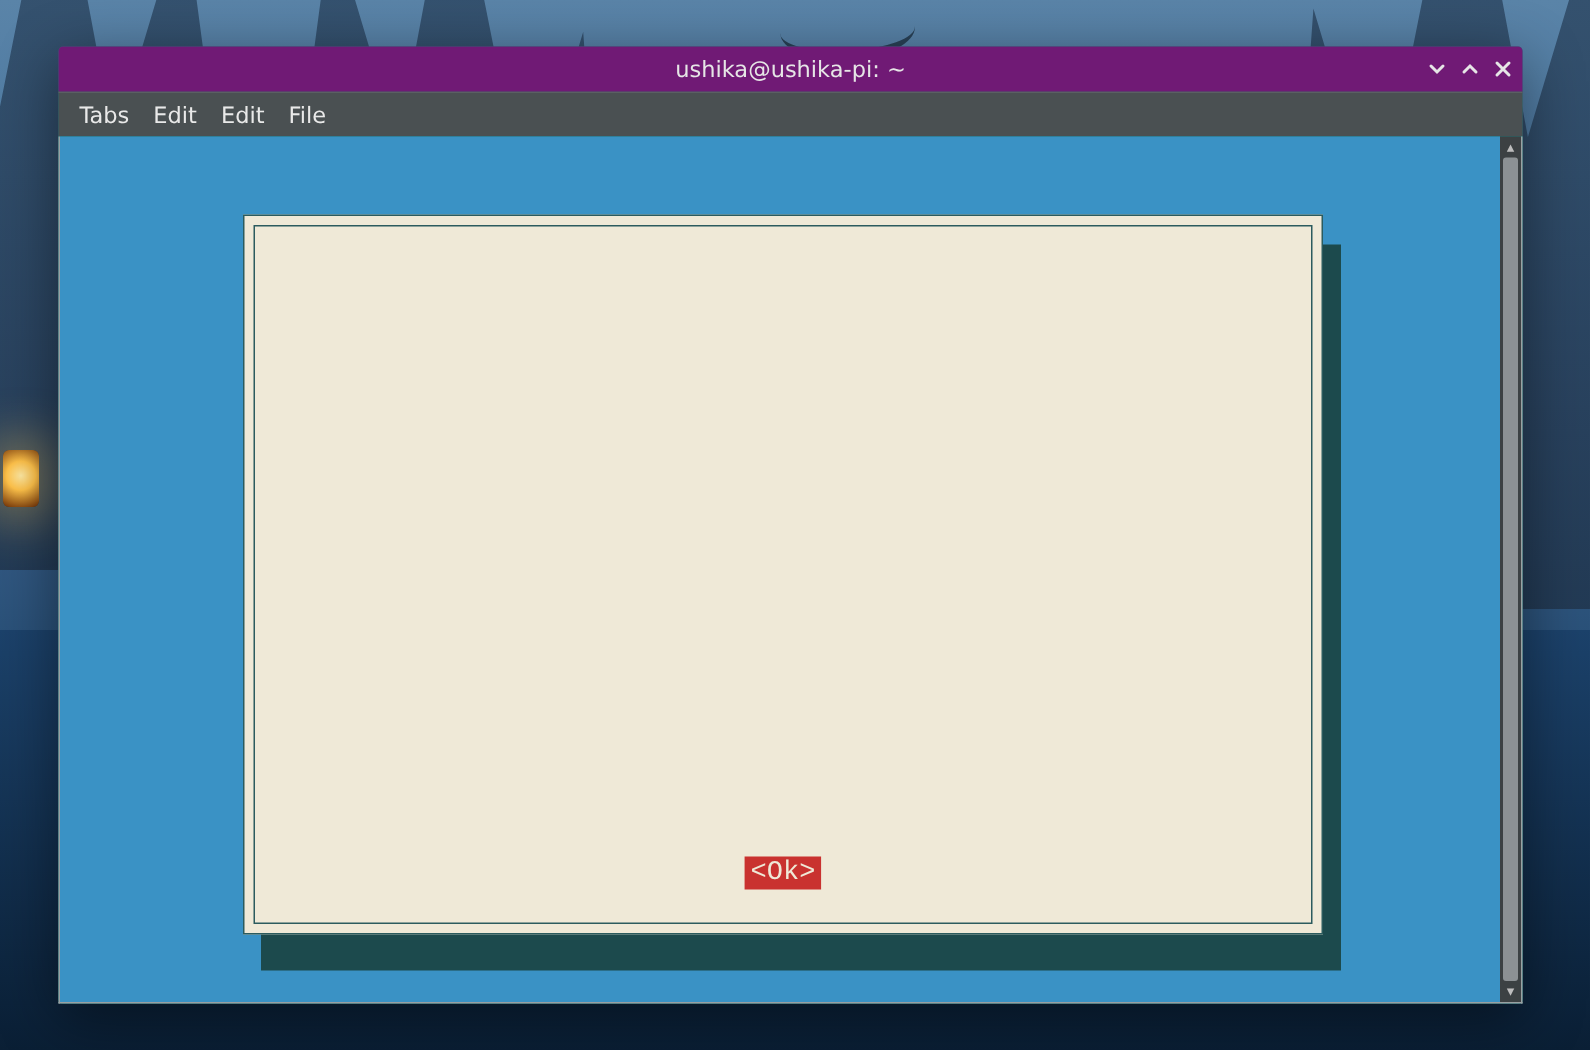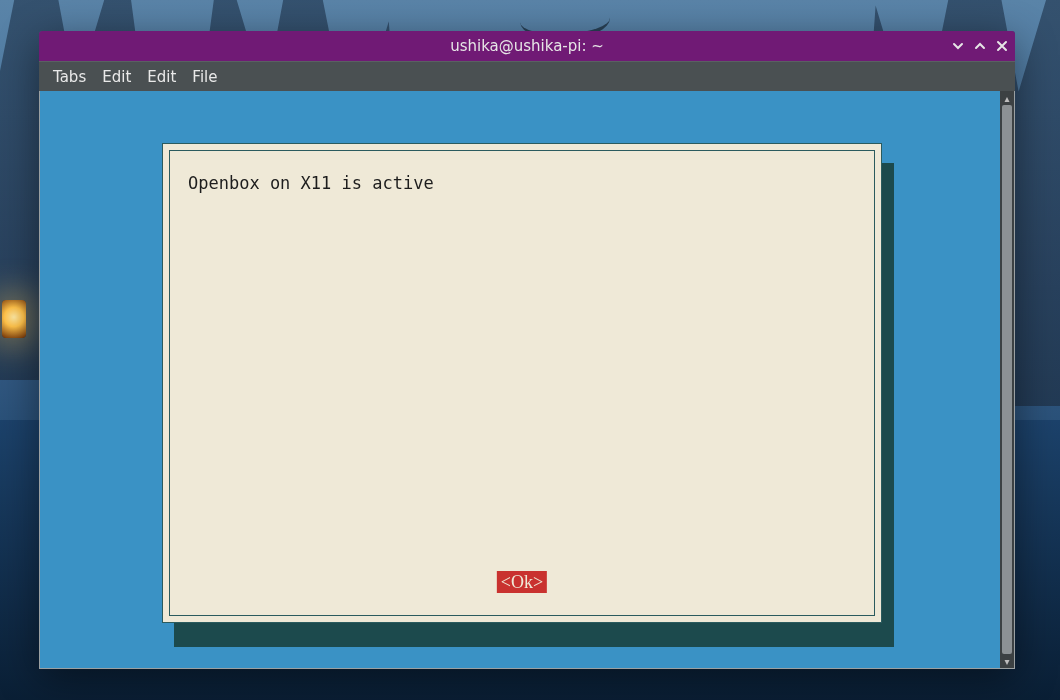--- a/index.html
+++ b/index.html
@@ -147,21 +147,21 @@
     font-size:17px;
     color:#1d1d1d;
     white-space:pre;
   }
   .dialog-button {
     position:absolute;
     left:50%; bottom:22px;
     transform:translateX(-50%);
     background:#c9322f;
     color:#efe9d7;
-    font-family:Liberation Serif, serif;
+    font-family:Liberation Mono, monospace;
     font-size:18px;
     padding:0 4px;
     line-height:22px;
     cursor:pointer;
     user-select:none;
   }
 </style>
 </head>
 <body>
 
@@ -210,21 +210,20 @@
     <div class="menu-item">File</div>
   </div>
 
   <div class="term-area">
     <div class="terminal">
 
       <div class="shadow"></div>
 
       <div class="dialog">
         <div class="dialog-inner">
-          <div class="dialog-message">Openbox on X11 is active</div>
           <div class="dialog-button">&lt;Ok&gt;</div>
         </div>
       </div>
 
     </div>
 
     <div class="scrollbar">
       <div class="arrow up">
         <span>▴</span>
       </div>

